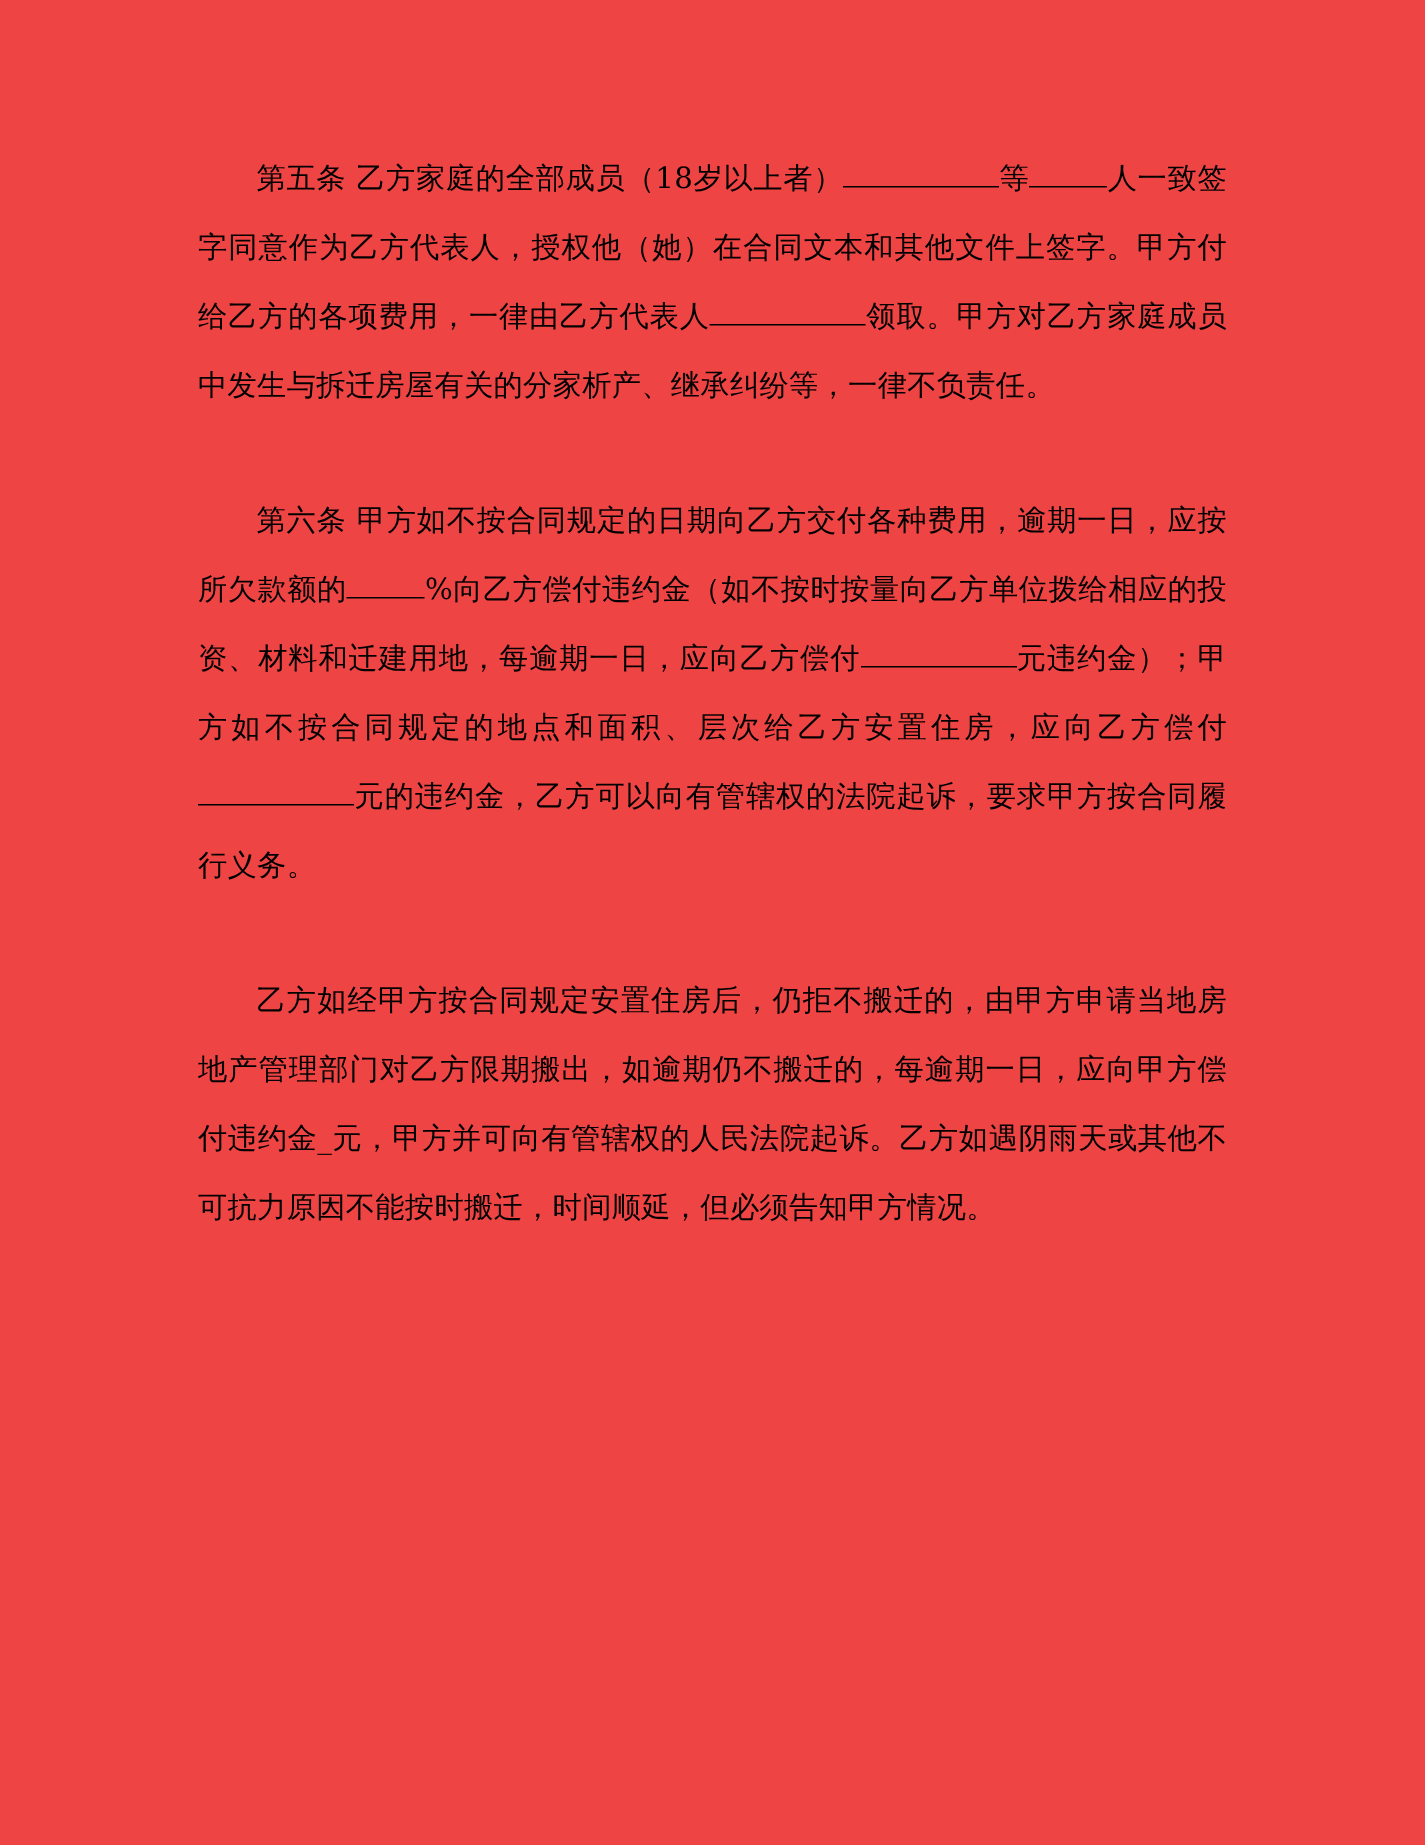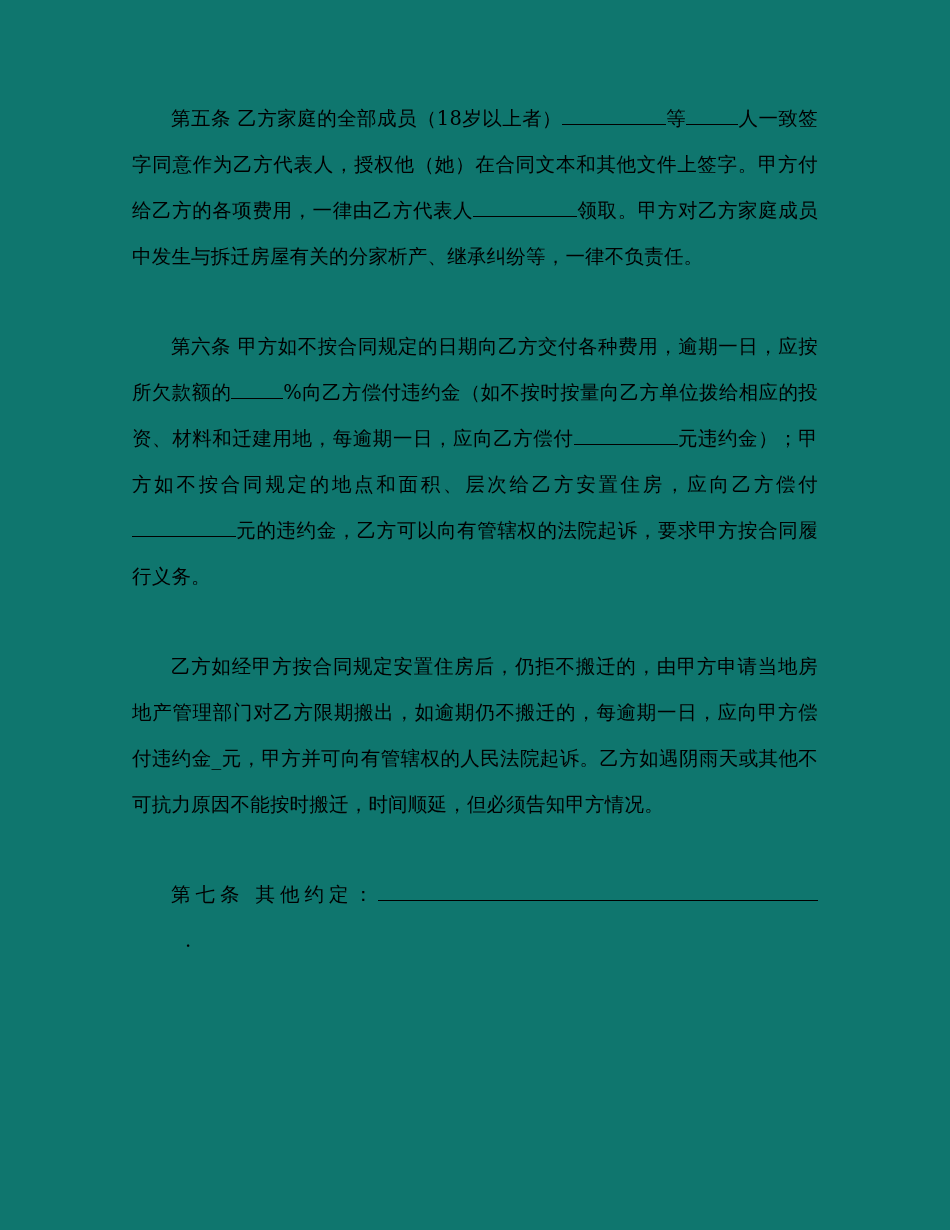--- a/index.html
+++ b/index.html
@@ -11,21 +11,21 @@
     width: 950px;
     height: 1230px;
     font-family: "DejaVu Serif", "Liberation Serif", serif;
     color: #000000;
     overflow: hidden;
   }
   .page {
     position: relative;
     width: 950px;
     height: 1230px;
-    background: #0f766e;
+    background: #ef4444;
     box-sizing: border-box;
     padding: 96px 132px 0 132px;
   }
   .doc-body {
     font-size: 19.5px;
     line-height: 46px;
     text-align: justify;
     text-justify: inter-ideograph;
     letter-spacing: 0.2px;
   }
@@ -52,17 +52,16 @@
 
 <div class="page">
   <div class="doc-body">
 
     <p class="para"><span>第五条  乙方家庭的全部成员（18岁以上者）</span><span class="blank b-lg"></span><span>等</span><span class="blank b-sm"></span><span>人一致签字同意作为乙方代表人，授权他（她）在合同文本和其他文件上签字。甲方付给乙方的各项费用，一律由乙方代表人</span><span class="blank b-lg"></span><span>领取。甲方对乙方家庭成员中发生与拆迁房屋有关的分家析产、继承纠纷等，一律不负责任。</span></p>
 
     <p class="para"><span>第六条  甲方如不按合同规定的日期向乙方交付各种费用，逾期一日，应按所欠款额的</span><span class="blank b-sm"></span><span>%向乙方偿付违约金（如不按时按量向乙方单位拨给相应的投资、材料和迁建用地，每逾期一日，应向乙方偿付</span><span class="blank b-lg"></span><span>元违约金）；甲方如不按合同规定的地点和面积、层次给乙方安置住房，应向乙方偿付</span><span class="blank b-lg"></span><span>元的违约金，乙方可以向有管辖权的法院起诉，要求甲方按合同履行义务。</span></p>
 
     <p class="para">乙方如经甲方按合同规定安置住房后，仍拒不搬迁的，由甲方申请当地房地产管理部门对乙方限期搬出，如逾期仍不搬迁的，每逾期一日，应向甲方偿付违约金_元，甲方并可向有管辖权的人民法院起诉。乙方如遇阴雨天或其他不可抗力原因不能按时搬迁，时间顺延，但必须告知甲方情况。</p>
 
-    <p class="para"><span>第七条  其他约定：</span><span class="blank b-clause"></span><span class="dot-end">.</span></p>
 
 
   </div>
 </div>
 
 </body></html>

